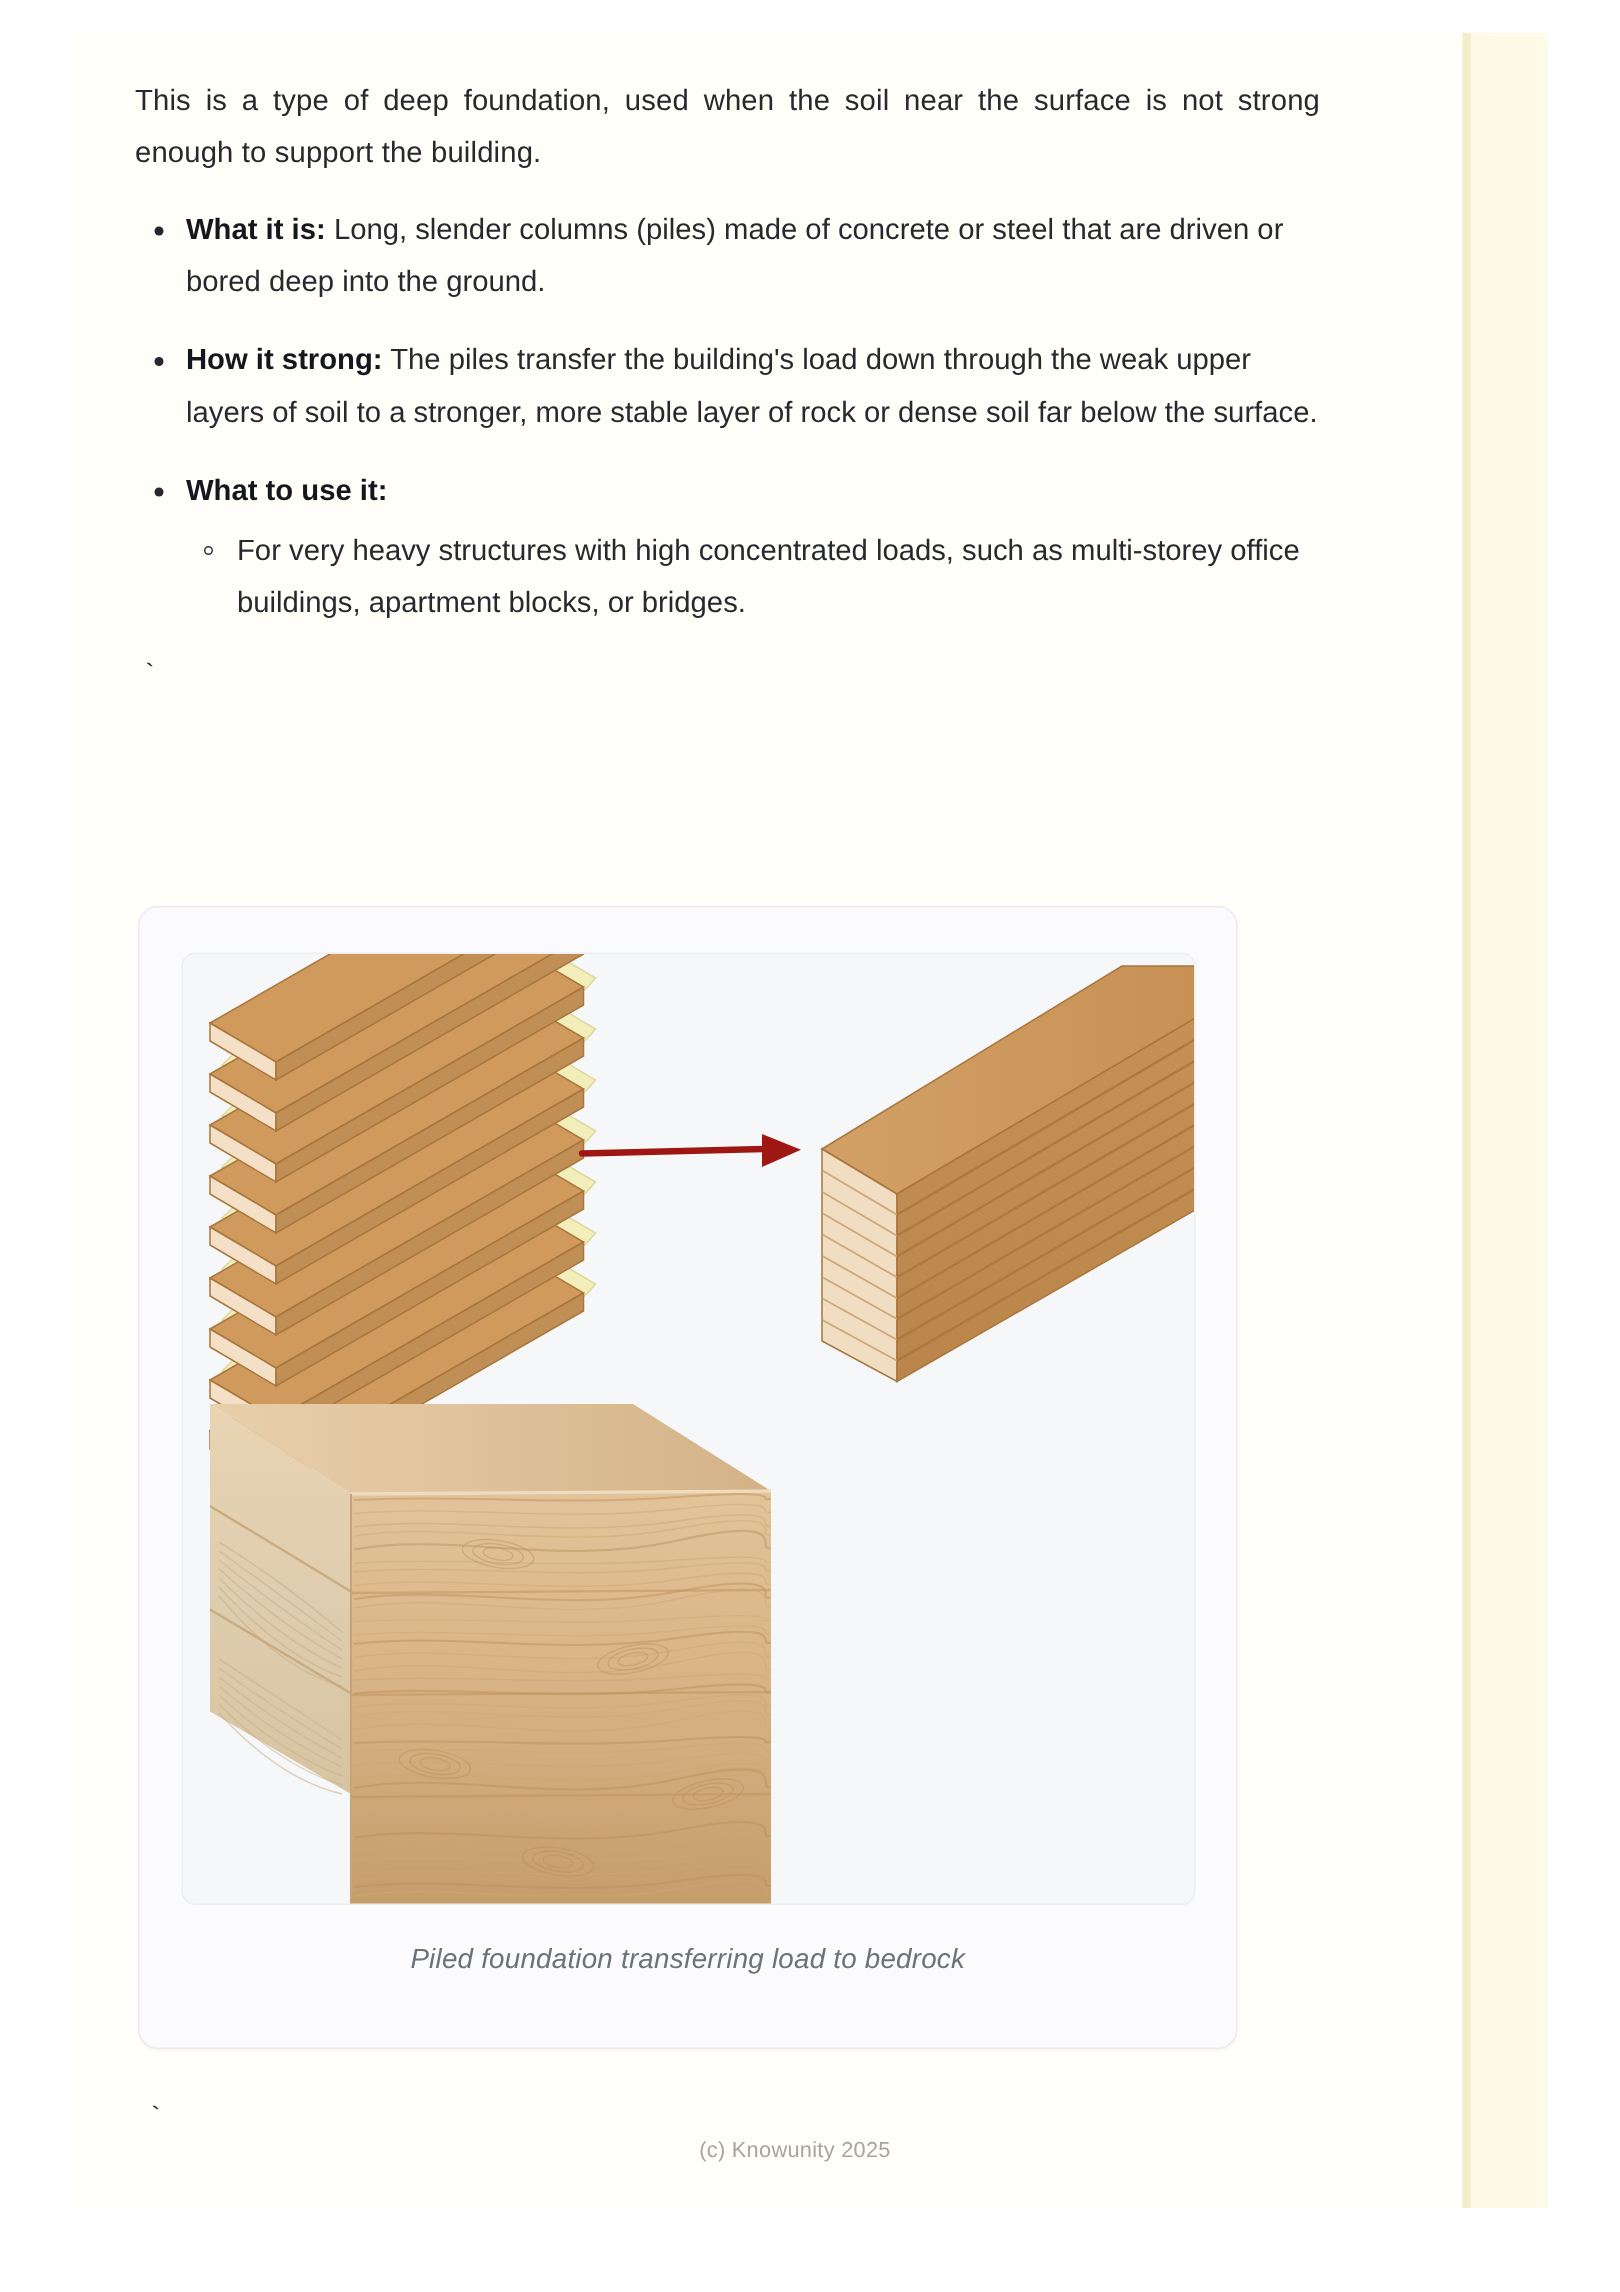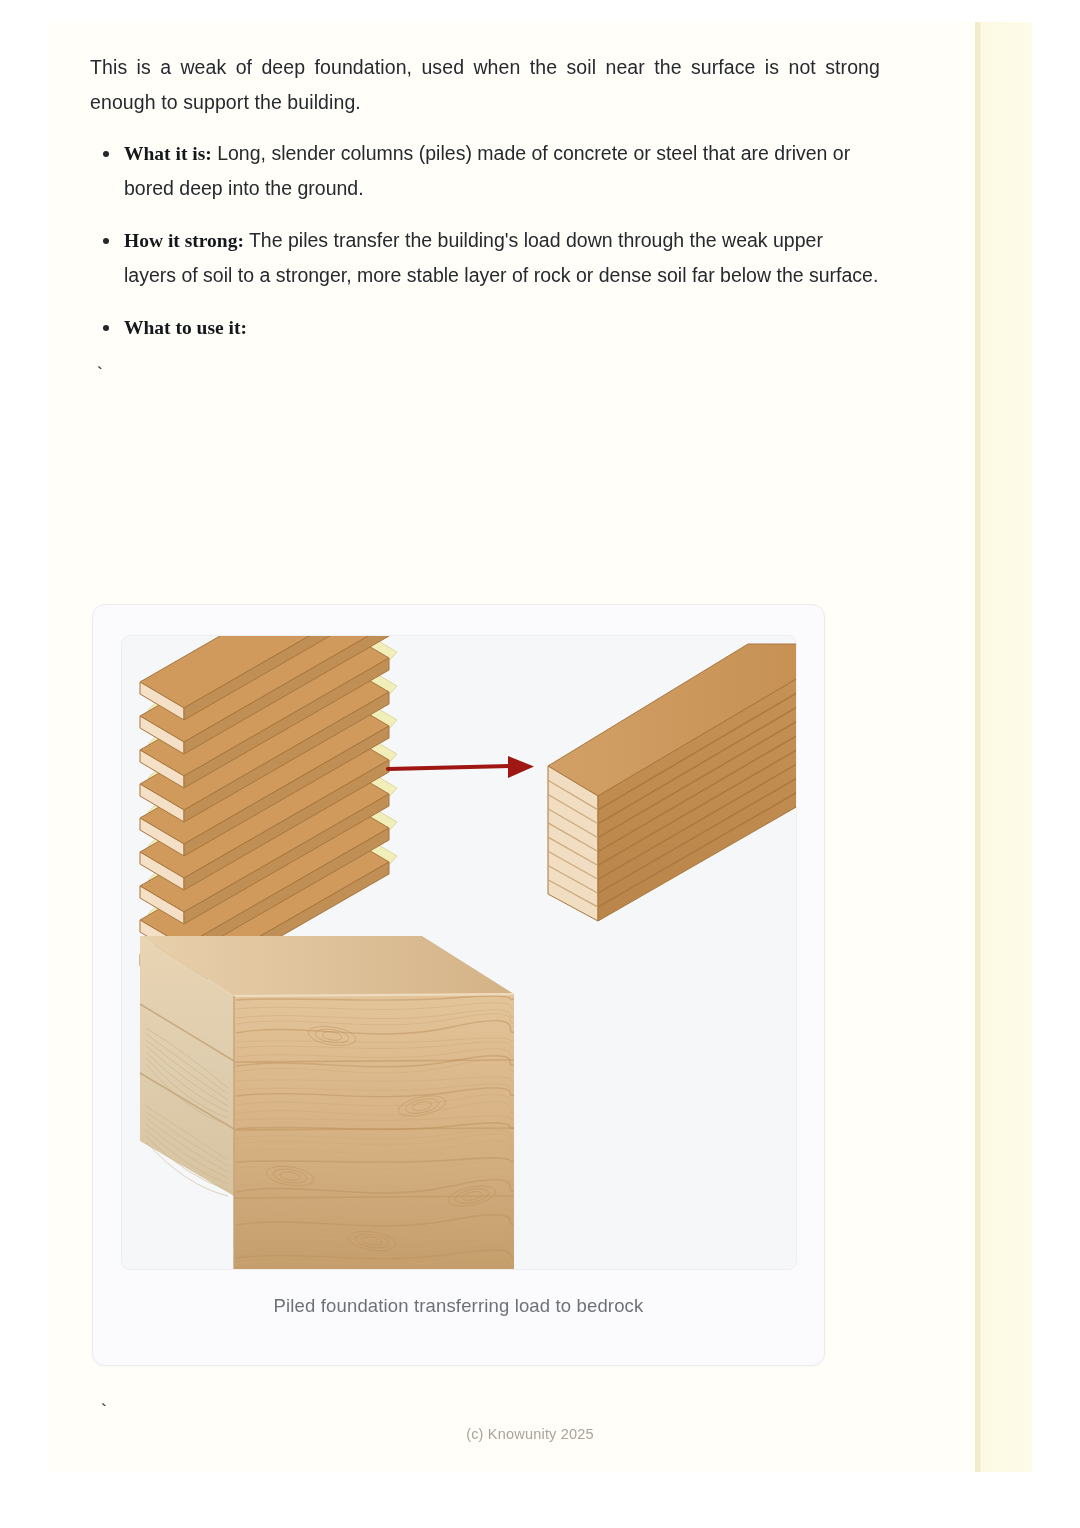--- a/index.html
+++ b/index.html
@@ -72,21 +72,20 @@
     background: #24282c;
   }
   .li-text {
     font-size: 19.5px;
     line-height: 35px;
     color: #262a2e;
   }
   .li-text b {
     font-weight: 700;
     color: #14181c;
-    font-family: Liberation Serif, serif;
   }
 
   ul.level2 {
     list-style: none;
     margin: 5px 0 0 0;
     padding: 0;
   }
   ul.level2 > li {
     position: relative;
     padding-left: 34px;
@@ -140,20 +139,21 @@
     overflow: hidden;
     box-sizing: border-box;
   }
   #figure-caption {
     position: absolute;
     left: 0;
     top: 690px;
     width: 100%;
     text-align: center;
     font-size: 18.5px;
+    font-style: italic;
     color: #6d7278;
     letter-spacing: .15px;
   }
 
   
   #footer-credit {
     position: absolute;
     left: 0;
     top: 1404px;
     width: 984px;
@@ -169,35 +169,38 @@
 </style>
 </head>
 <body>
 
 <div id="page-sheet">
 
   <div id="page-edge-strip"></div>
 
   <div id="content">
 
-    <p class="para">This is a weak of deep foundation, used when the soil near the surface is not strong enough to support the building.</p>
+    <p class="para">This is a type of deep foundation, used when the soil near the surface is not strong enough to support the building.</p>
 
     <ul class="level1">
 
       <li>
         <span class="li-text"><b>What it is:</b><span> Long, slender columns (piles) made of concrete or steel that are driven or bored deep into the ground.</span></span>
       </li>
 
       <li>
         <span class="li-text"><b>How it strong:</b><span> The piles transfer the building's load down through the weak upper layers of soil to a stronger, more stable layer of rock or dense soil far below the surface.</span></span>
       </li>
 
       <li>
         <span class="li-text"><b>What to use it:</b></span>
         <ul class="level2">
+          <li>
+            <span class="li-text">For very heavy structures with high concentrated loads, such as multi-storey office buildings, apartment blocks, or bridges.</span>
+          </li>
         </ul>
       </li>
 
     </ul>
 
     <div class="tick-mark">`</div>
   </div>
 
   <div id="figure-card">
 

